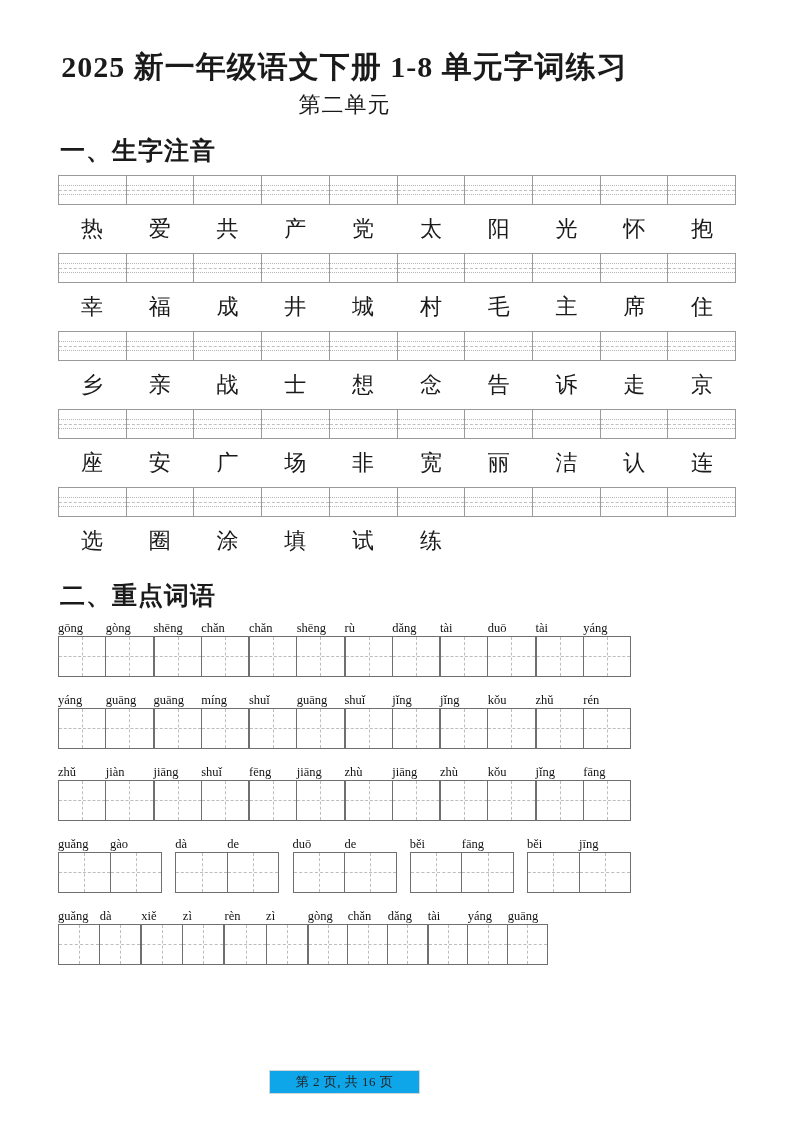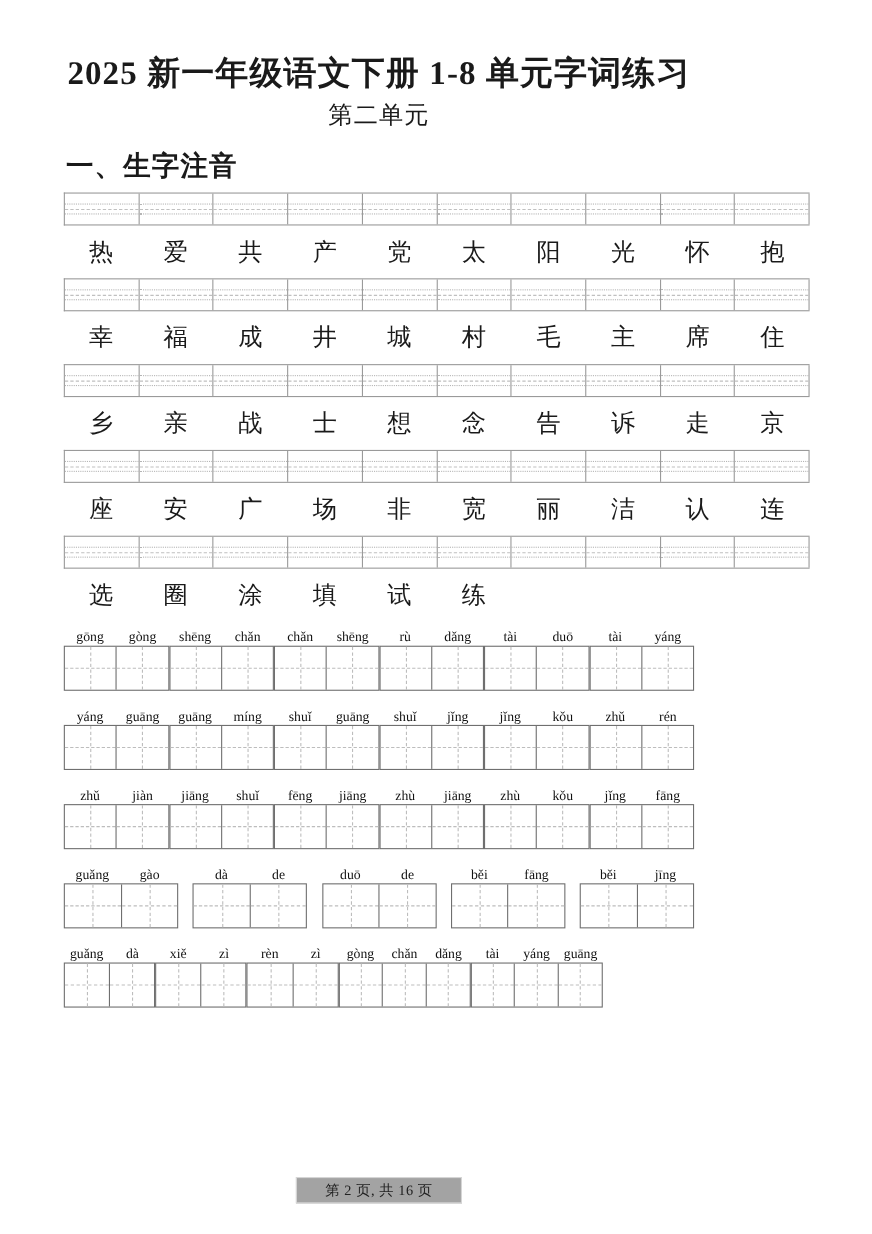--- a/index.html
+++ b/index.html
@@ -116,21 +116,21 @@
   .word-pinyin {
     display: flex;
     font-size: 12.5px;
     font-family: "Liberation Serif", serif;
     color: #111;
     height: 16px;
     line-height: 16px;
   }
   .word-pinyin span {
     flex: 1 1 0;
-    text-align: center;
+    text-align: left;
     white-space: nowrap;
   }
   .tian-pair {
     display: flex;
     border: 1px solid #6f6f6f;
     height: 41px;
     box-sizing: border-box;
   }
   .tian {
     flex: 1 1 0;
@@ -159,21 +159,21 @@
   .footer {
     position: absolute;
     left: 0; right: 0;
     bottom: 28px;
     text-align: center;
     font-size: 13px;
     color: #222;
   }
   .footer-inner {
     display: inline-block;
-    background: #a3a3a3;
+    background: #0ea5e9;
     border: 1px solid #d5d5d5;
     padding: 2px 26px;
     letter-spacing: 0.5px;
   }
 </style>
 </head>
 <body>
 
 <div class="page">
 
@@ -398,20 +398,21 @@
         <div class="char-cell">填</div>
         <div class="char-cell">试</div>
         <div class="char-cell">练</div>
         <div class="char-cell empty"></div>
         <div class="char-cell empty"></div>
         <div class="char-cell empty"></div>
         <div class="char-cell empty"></div>
       </div>
     </div>
 
+  <div class="section-heading">二、重点词语</div>
 
   <div class="words" id="sec2">
       <div class="word-row">
         <div class="word-item">
           <div class="word-pinyin">
             <span>gōng</span>
             <span>gòng</span>
           </div>
           <div class="tian-pair">
             <div class="tian"></div>

